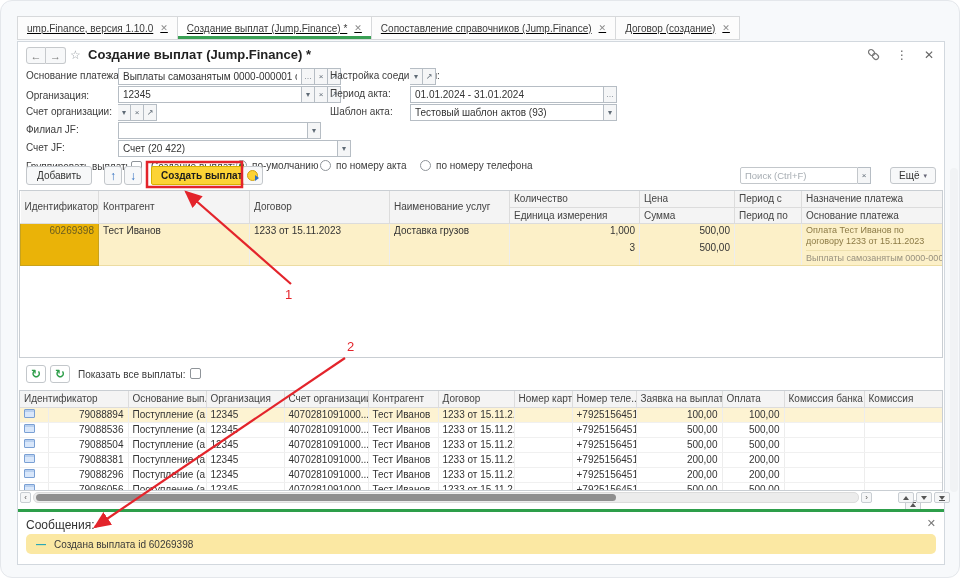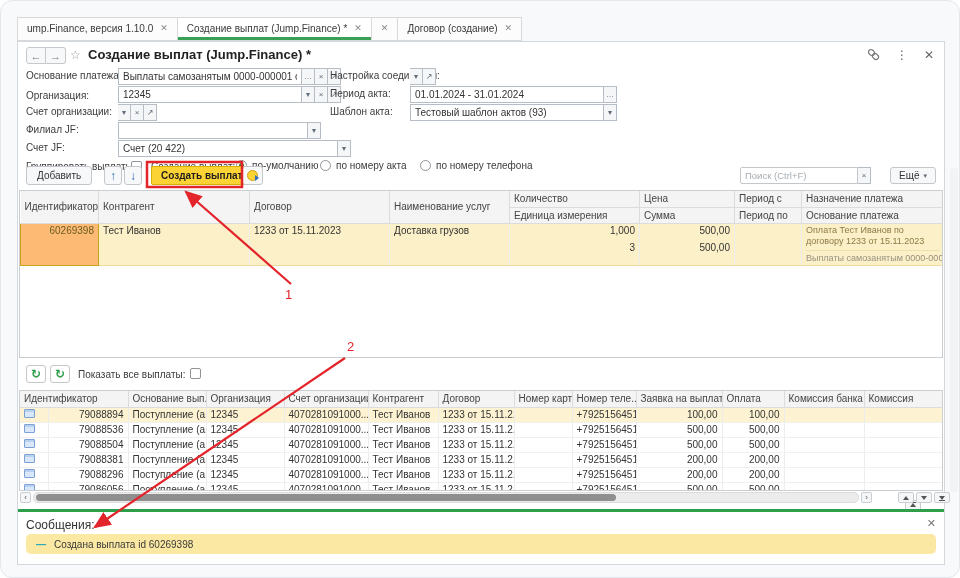--- a/index.html
+++ b/index.html
@@ -1,20 +1,20 @@
 <!DOCTYPE html>
 <html><head>
 <meta charset="utf-8">
 <style>
   html,body{margin:0;padding:0;background:#fff;}
   body{width:960px;height:578px;position:relative;font-family:"Liberation Sans","DejaVu Sans",sans-serif;-webkit-font-smoothing:antialiased;}
   .page{position:absolute;inset:0;background:#f7f9fb;border:1px solid #e4e7eb;border-radius:12px;overflow:hidden;box-sizing:border-box;}
 
   
-  .tabs{position:absolute;left:16px;top:15px;height:25px;display:flex;align-items:center;}
+  .tabs{position:absolute;left:16px;top:15px;height:25px;display:flex;align-items:flex-start;text-decoration:underline;}
   .tab{display:flex;align-items:center;gap:7px;height:24px;padding:0 9px;background:#fcfcfc;border:1px solid #d7d9db;border-right:none;font-size:10px;color:#3a3a3a;box-sizing:border-box;white-space:nowrap;}
   .tab:last-child{border-right:1px solid #d7d9db;}
   .tab.active{background:#fff;box-shadow:inset 0 -3px 0 #3aa055;}
   .tab .x{font-size:9px;color:#8a8a8a;line-height:1;}
 
   
   .win{position:absolute;left:16px;top:40px;width:926px;height:522px;background:#fff;border:1px solid #d2d8de;box-sizing:content-box;}
   .abs{position:absolute;}
 
   
@@ -49,21 +49,21 @@
   .search::placeholder{color:#a7adb3;}
   .morebtn{height:17px;border:1px solid #c3c7cb;background:#f7f8f9;border-radius:3px;font-size:10px;color:#333;display:inline-flex;align-items:center;gap:4px;padding:0 8px;box-sizing:border-box;}
   .dd{font-size:7px;color:#667;}
 
   
   .tblbox{border:1px solid #c9ced3;background:#fff;overflow:hidden;box-sizing:border-box;}
   table{border-collapse:collapse;table-layout:fixed;width:924px;font-size:10px;color:#333;}
   th{background:#f4f4f4;color:#444;font-weight:400;border-right:1px solid #dcdcdc;border-bottom:1px solid #dcdcdc;padding:1px 4px;text-align:left;overflow:hidden;white-space:nowrap;height:16px;box-sizing:border-box;}
   td{border-right:1px solid #ededed;padding:1px 4px;overflow:hidden;white-space:nowrap;box-sizing:border-box;}
   .t1row td{background:#fcf0c8;vertical-align:top;border-bottom:1px solid #ecdca2;height:42px;}
-  .t1row td.idcell{background:#fdba74;border:1px solid #c9a21a;color:#6b5d1f;text-align:right;}
+  .t1row td.idcell{background:#eab308;border:1px solid #c9a21a;color:#6b5d1f;text-align:right;}
   .num{text-align:right;}
   .muted1{color:#8c7a45;font-size:9px;line-height:11px;white-space:normal;height:22px;overflow:hidden;}
   .muted2{color:#98917f;font-size:9px;margin-top:3px;border-top:1px solid #eee0ad;padding-top:2px;}
   .t2row td{height:14px;line-height:12px;border-bottom:1px solid #f0f0f0;}
   .t2row.hl td{background:#fdf3d2;}
   .doc-icon{display:inline-block;width:11px;height:9px;background:#d9e7fa;border:1px solid #7aa0d4;border-radius:1px;box-shadow:inset 0 2px 0 #b9d0ef;box-sizing:border-box;}
 
   
   .minibtn{width:20px;height:18px;border:1px solid #c3c7cb;background:#fff;border-radius:3px;display:inline-flex;align-items:center;justify-content:center;color:#2e9e4a;font-size:12px;font-weight:700;box-sizing:border-box;}
 
@@ -98,20 +98,21 @@
   <div class="tabs">
     <div class="tab">
       <span>ump.Finance, версия 1.10.0</span>
       <span class="x">✕</span>
     </div>
     <div class="tab active">
       <span>Создание выплат (Jump.Finance) *</span>
       <span class="x">✕</span>
     </div>
     <div class="tab">
+      <span>Сопоставление справочников (Jump.Finance)</span>
       <span class="x">✕</span>
     </div>
     <div class="tab">
       <span>Договор (создание)</span>
       <span class="x">✕</span>
     </div>
   </div>
 
   <div class="win">
 

